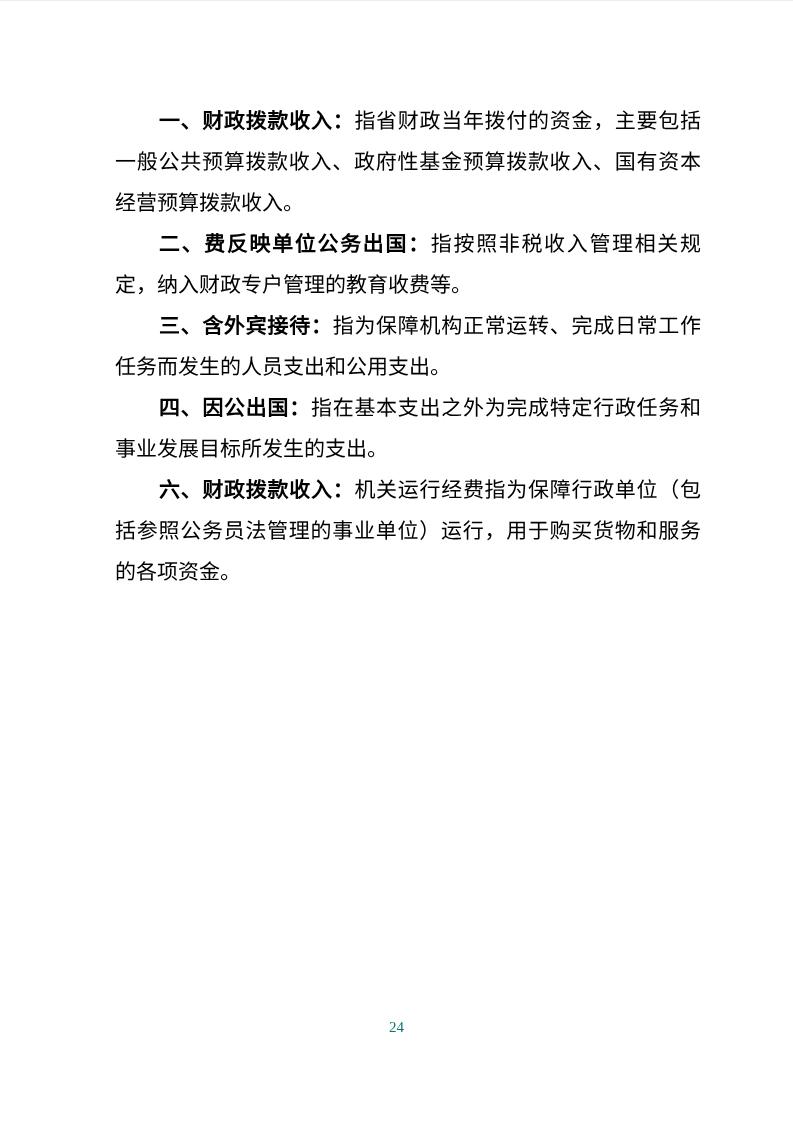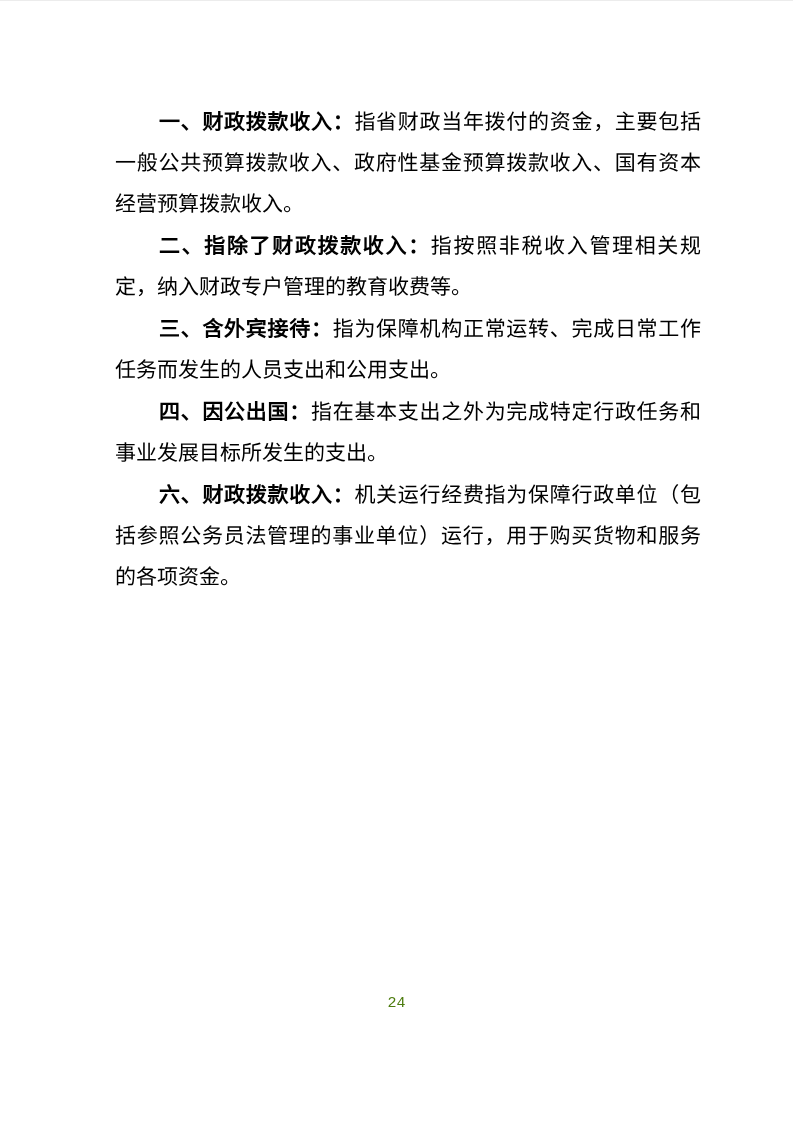--- a/index.html
+++ b/index.html
@@ -29,38 +29,38 @@
     margin: 0;
     padding: 0;
     font-size: 21px;
     line-height: 41px;
     text-align: justify;
     text-indent: 44px;
     word-break: break-all;
   }
   p.para .term {
     font-weight: 700;
-    font-family: Liberation Sans, sans-serif;
+    font-family: Liberation Serif, serif;
   }
   .page-number {
     position: absolute;
-    top: 994px;
+    top: 1018px;
     left: 0;
     width: 100%;
     text-align: center;
     font-size: 15px;
-    font-family: Liberation Mono, monospace;
-    color: #4d7c0f;
+    font-family: Liberation Serif, serif;
+    color: #0f766e;
   }
 </style>
 </head>
 <body>
 
 <div class="page">
   <div class="content">
     <p class="para"><strong class="term">一、财政拨款收入：</strong><span>指省财政当年拨付的资金，主要包括一般公共预算拨款收入、政府性基金预算拨款收入、国有资本经营预算拨款收入。</span></p>
-    <p class="para"><strong class="term">二、指除了财政拨款收入：</strong><span>指按照非税收入管理相关规定，纳入财政专户管理的教育收费等。</span></p>
+    <p class="para"><strong class="term">二、费反映单位公务出国：</strong><span>指按照非税收入管理相关规定，纳入财政专户管理的教育收费等。</span></p>
     <p class="para"><strong class="term">三、含外宾接待：</strong><span>指为保障机构正常运转、完成日常工作任务而发生的人员支出和公用支出。</span></p>
     <p class="para"><strong class="term">四、因公出国：</strong><span>指在基本支出之外为完成特定行政任务和事业发展目标所发生的支出。</span></p>
     <p class="para"><strong class="term">六、财政拨款收入：</strong><span>机关运行经费指为保障行政单位（包括参照公务员法管理的事业单位）运行，用于购买货物和服务的各项资金。</span></p>
   </div>
   <div class="page-number">24</div>
 </div>
 
 </body></html>

